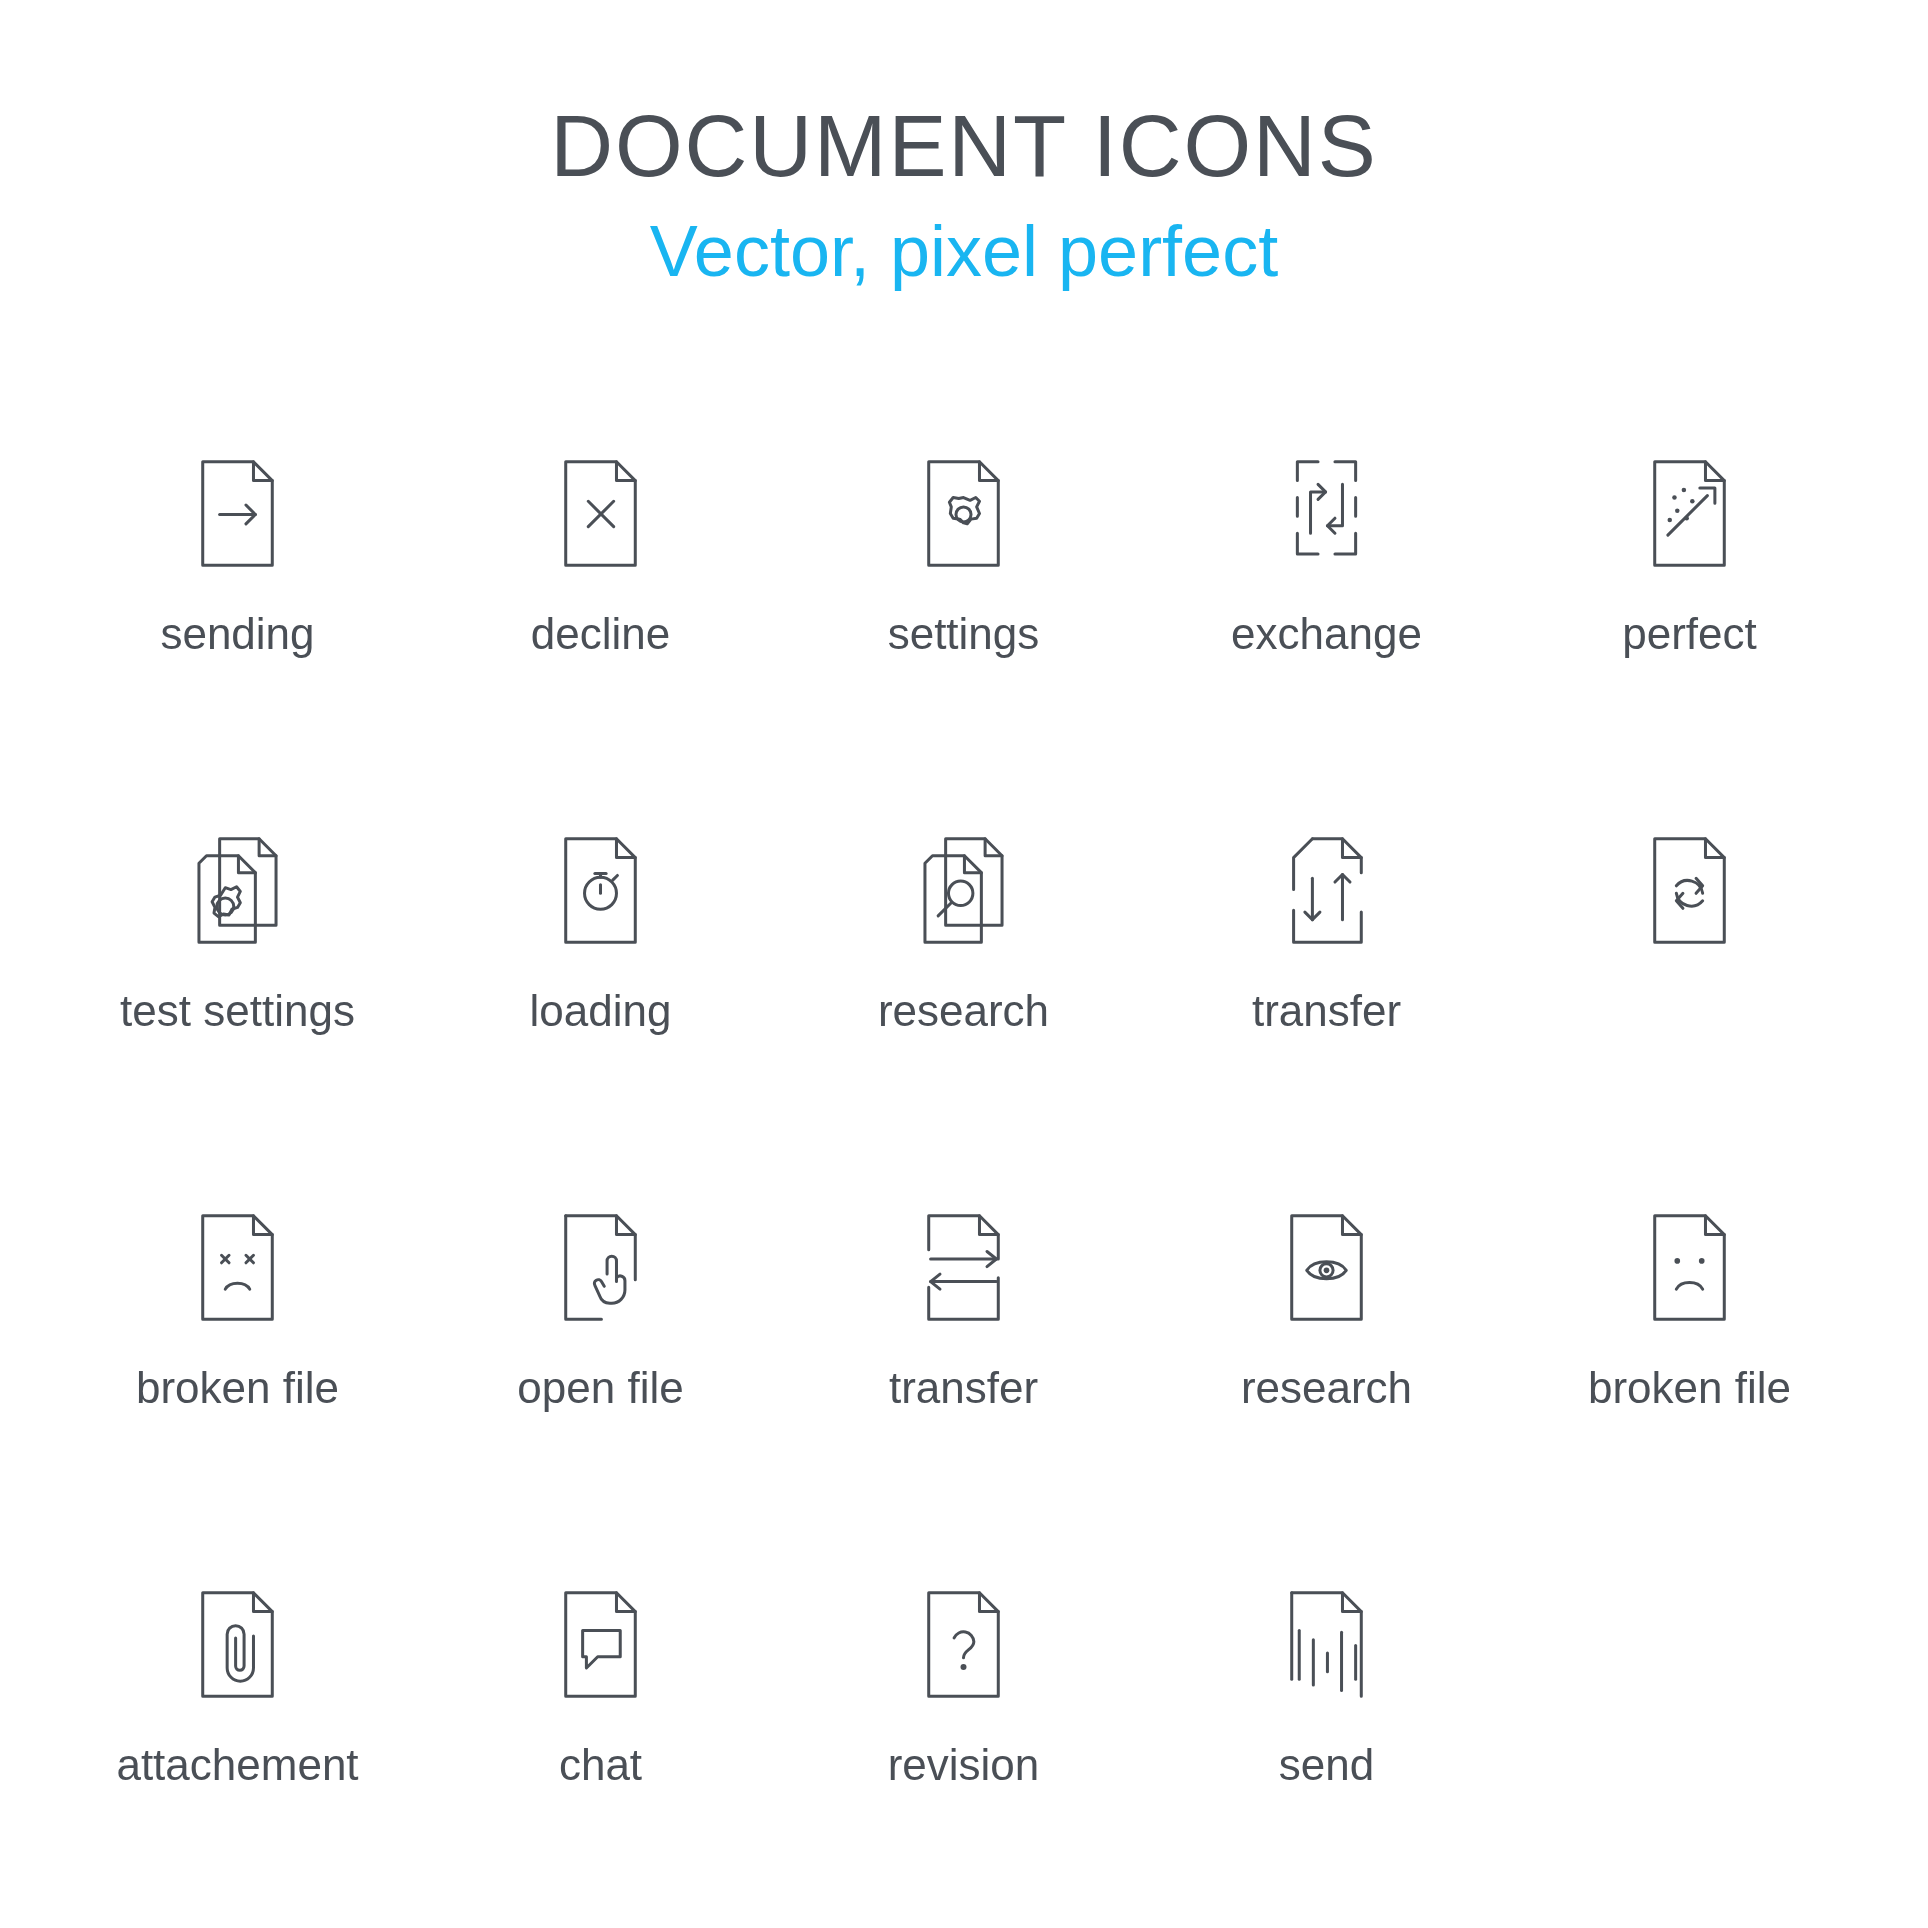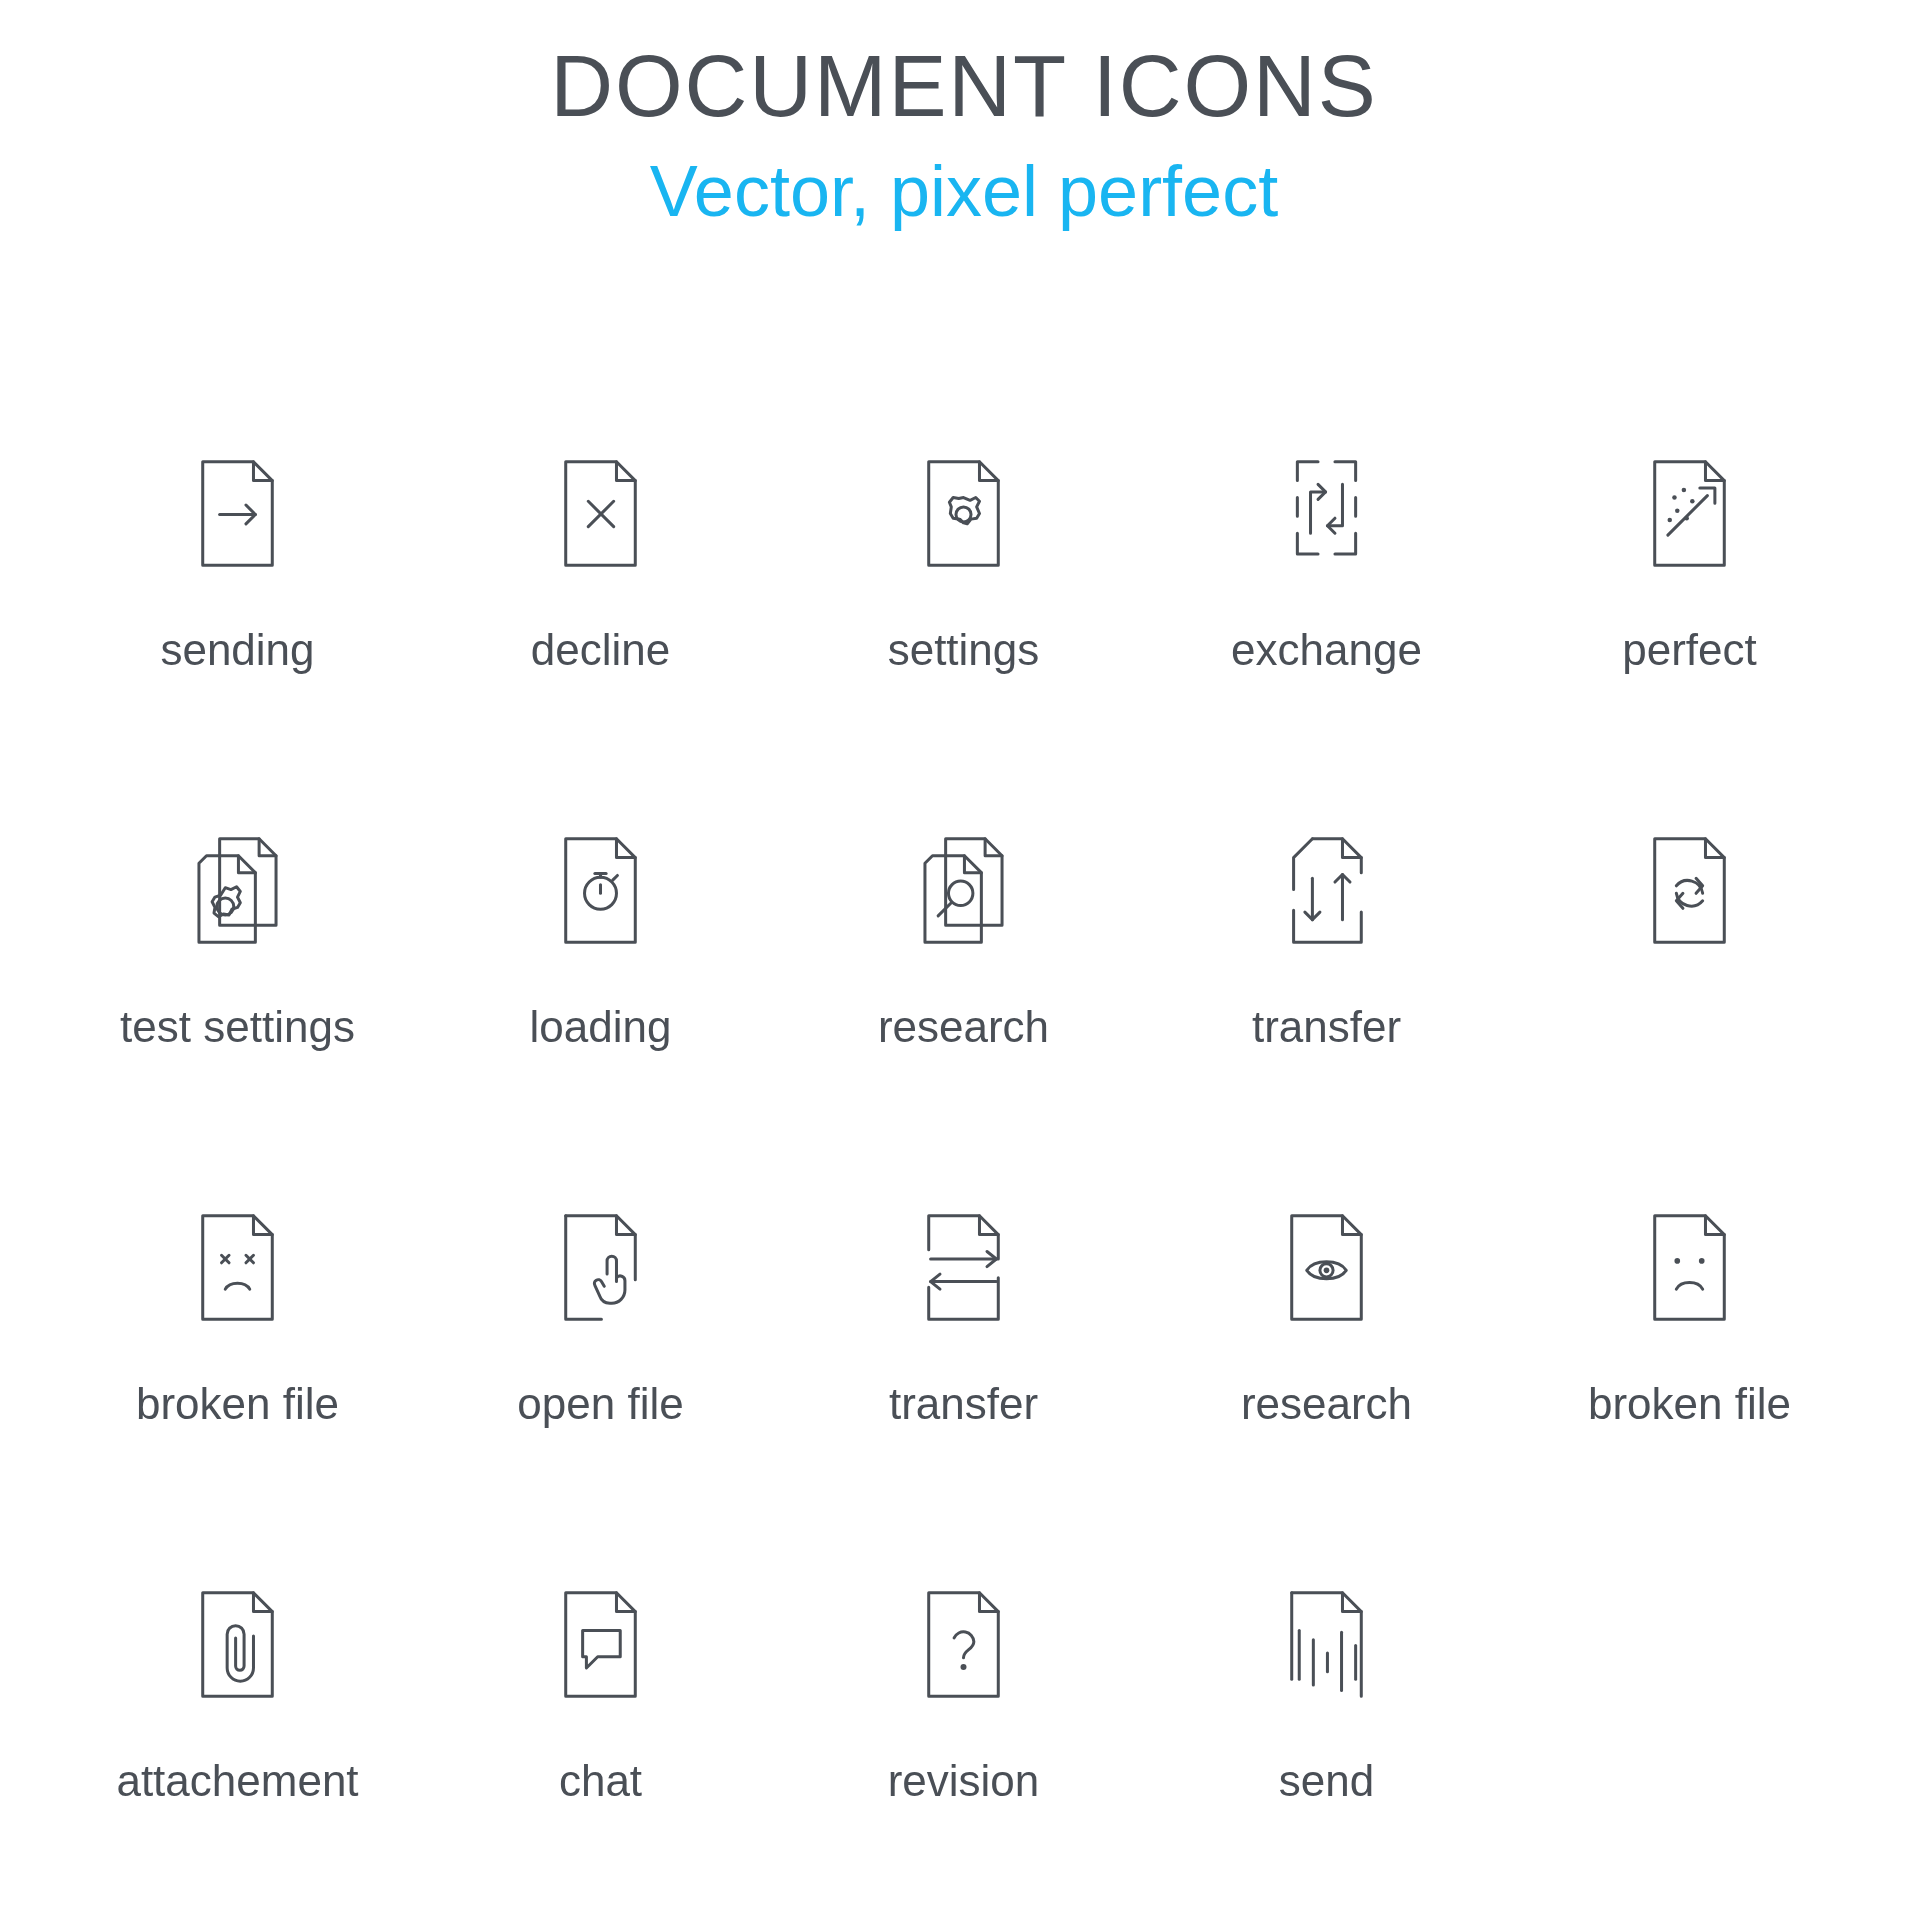--- a/index.html
+++ b/index.html
@@ -17,21 +17,21 @@
   .page {
     width: 1928px;
     height: 1928px;
     box-sizing: border-box;
     position: relative;
     background: #ffffff;
   }
   .header {
     width: 100%;
     text-align: center;
-    padding-top: 42px;
+    padding-top: 102px;
   }
   .title {
     font-size: 87px;
     letter-spacing: 1.9px;
     font-weight: 400;
     color: #4a4f56;
     line-height: 1.0;
     margin: 0;
   }
   .subtitle {
@@ -62,21 +62,21 @@
     display: flex;
     align-items: center;
     justify-content: center;
   }
   .icon-wrap svg {
     width: 141px;
     height: 141px;
     display: block;
   }
   .caption {
-    margin-top: 41px;
+    margin-top: 25px;
     font-size: 44px;
     color: #4a4f56;
     text-align: center;
     white-space: nowrap;
   }
   svg .ln {
     fill: none;
     stroke: #4a4f56;
     stroke-width: 3.2;
     stroke-linecap: round;

